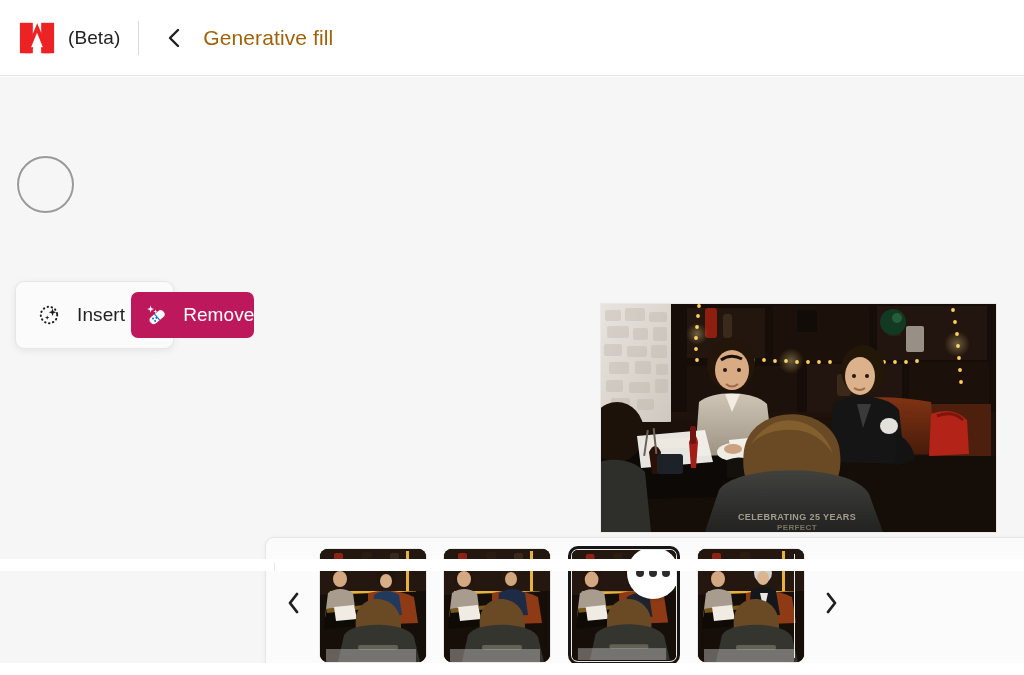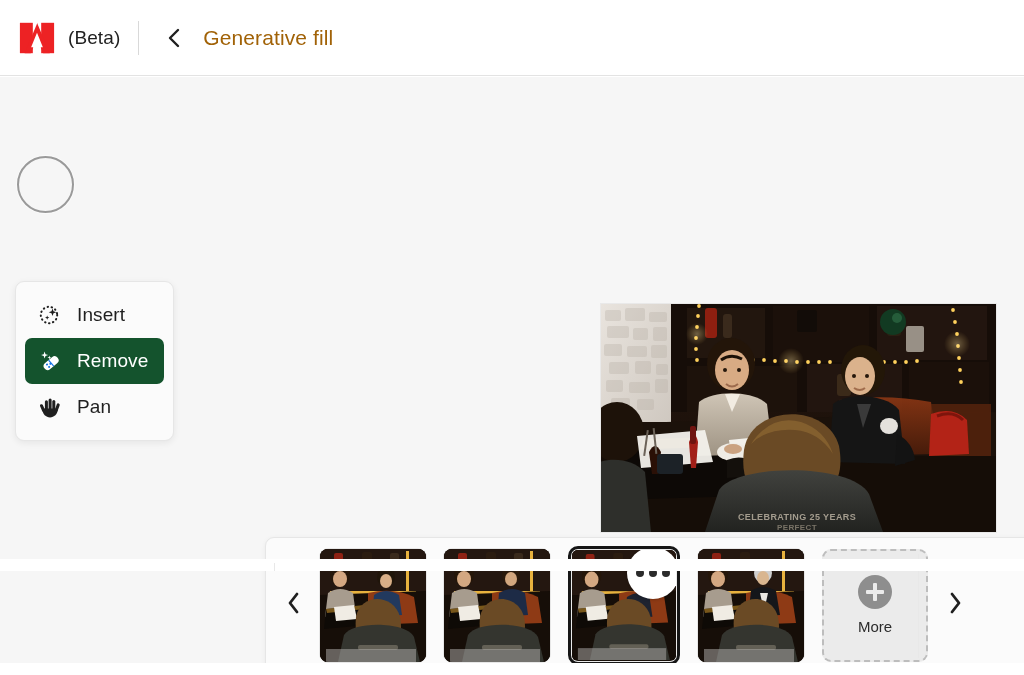--- a/index.html
+++ b/index.html
@@ -78,29 +78,29 @@
 
   
   .tool-panel {
     position: absolute; left: 15px; top: 204px;
     width: 159px;
     background: #fbfbfb;
     border: 1px solid #e6e6e6;
     border-radius: 9px;
     box-shadow: 0 2px 7px rgba(0,0,0,.07);
     padding: 10px 9px;
-    display: flex; flex-direction: column; gap: 0;
+    display: flex; flex-direction: row; gap: 6px;
   }
   .tool-item {
     display: flex; align-items: center;
     height: 46px; border-radius: 7px;
     padding-left: 12px; cursor: pointer;
     user-select: none;
   }
-  .tool-item.active { background: #14532d; }
+  .tool-item.active { background: #be185d; }
   .tool-item .ticon {
     width: 26px; height: 26px; flex: none;
     display: flex; align-items: center; justify-content: center;
   }
   .tool-item .tlabel {
     margin-left: 14px; font-size: 19px; color: #1f1f1f;
     letter-spacing: .1px;
   }
   .tool-item.active .tlabel { color: #ffffff; }
 
@@ -419,35 +419,20 @@
               <circle cx="9" cy="15.8" r="1.05" fill="#1473e6"></circle>
               <circle cx="12" cy="14.2" r="1.05" fill="#1473e6"></circle>
             </g>
             <path d="M6.6 2.6 L7.5 5.2 L10.1 6.1 L7.5 7 L6.6 9.6 L5.7 7 L3.1 6.1 L5.7 5.2 Z" fill="#ffffff"></path>
             <path d="M11.4 6.6 L11.9 8.1 L13.4 8.6 L11.9 9.1 L11.4 10.6 L10.9 9.1 L9.4 8.6 L10.9 8.1 Z" fill="#ffffff"></path>
           </svg>
         </span>
         <span class="tlabel">Remove</span>
       </div>
 
-      <div class="tool-item">
-        <span class="ticon">
-          <svg width="24" height="24" viewBox="0 0 24 24" aria-hidden="true">
-            <g fill="#1f1f1f">
-              <rect x="3.0" y="9.0" width="3.0" height="8" rx="1.5" transform="rotate(-24 4.5 13)"></rect>
-              <rect x="6.9" y="5.2" width="3.0" height="12" rx="1.5"></rect>
-              <rect x="10.6" y="3.6" width="3.0" height="13.5" rx="1.5"></rect>
-              <rect x="14.3" y="5.0" width="3.0" height="12" rx="1.5"></rect>
-              <rect x="17.7" y="8.2" width="3.0" height="9" rx="1.5" transform="rotate(20 19.2 12.7)"></rect>
-              <path d="M4.4 13.6 C4.4 19.6 8.0 22.4 12.0 22.4 C16.0 22.4 19.8 19.6 19.8 13.6 Z"></path>
-            </g>
-          </svg>
-        </span>
-        <span class="tlabel">Pan</span>
-      </div>
 
     </div>
 
     <div class="filmstrip">
 
       <div class="strip-arrow">
         <span>
           <svg width="15" height="22" viewBox="0 0 15 22" aria-hidden="true">
             <path d="M11 2 L4 11 L11 20" fill="none" stroke="#1f1f1f" stroke-width="2.8" stroke-linecap="round" stroke-linejoin="round"></path>
           </svg>
@@ -569,24 +554,20 @@
             <path d="M6 60 L44 56 L48 76 L4 80 Z" fill="#0e0a06"></path>
             <path d="M6 60 L44 56 L45 60 L7 64 Z" fill="#c08a2a" opacity=".6"></path>
             <path d="M14 58 L34 56 L37 70 L16 72 Z" fill="#f0ece4"></path>
             <path d="M36 68 C40 44 74 44 80 68 C84 88 76 98 58 98 C40 98 34 88 36 68 Z" fill="#6a4a25"></path>
             <path d="M24 86 C32 72 86 72 94 88 L100 113 L18 113 Z" fill="#34352f"></path>
             <rect x="38" y="96" width="40" height="5" rx="2" fill="#8b8474" opacity=".55"></rect>
             <rect x="6" y="100" width="90" height="13" fill="#b4b2b0" opacity=".5"></rect>
           </svg>
         </div>
 
-        <div class="more-tile">
-          <span class="more-plus"></span>
-          <span class="more-label">More</span>
-        </div>
 
       </div>
 
       <div class="strip-arrow right">
         <span>
           <svg width="15" height="22" viewBox="0 0 15 22" aria-hidden="true">
             <path d="M4 2 L11 11 L4 20" fill="none" stroke="#1f1f1f" stroke-width="2.8" stroke-linecap="round" stroke-linejoin="round"></path>
           </svg>
         </span>
       </div>

